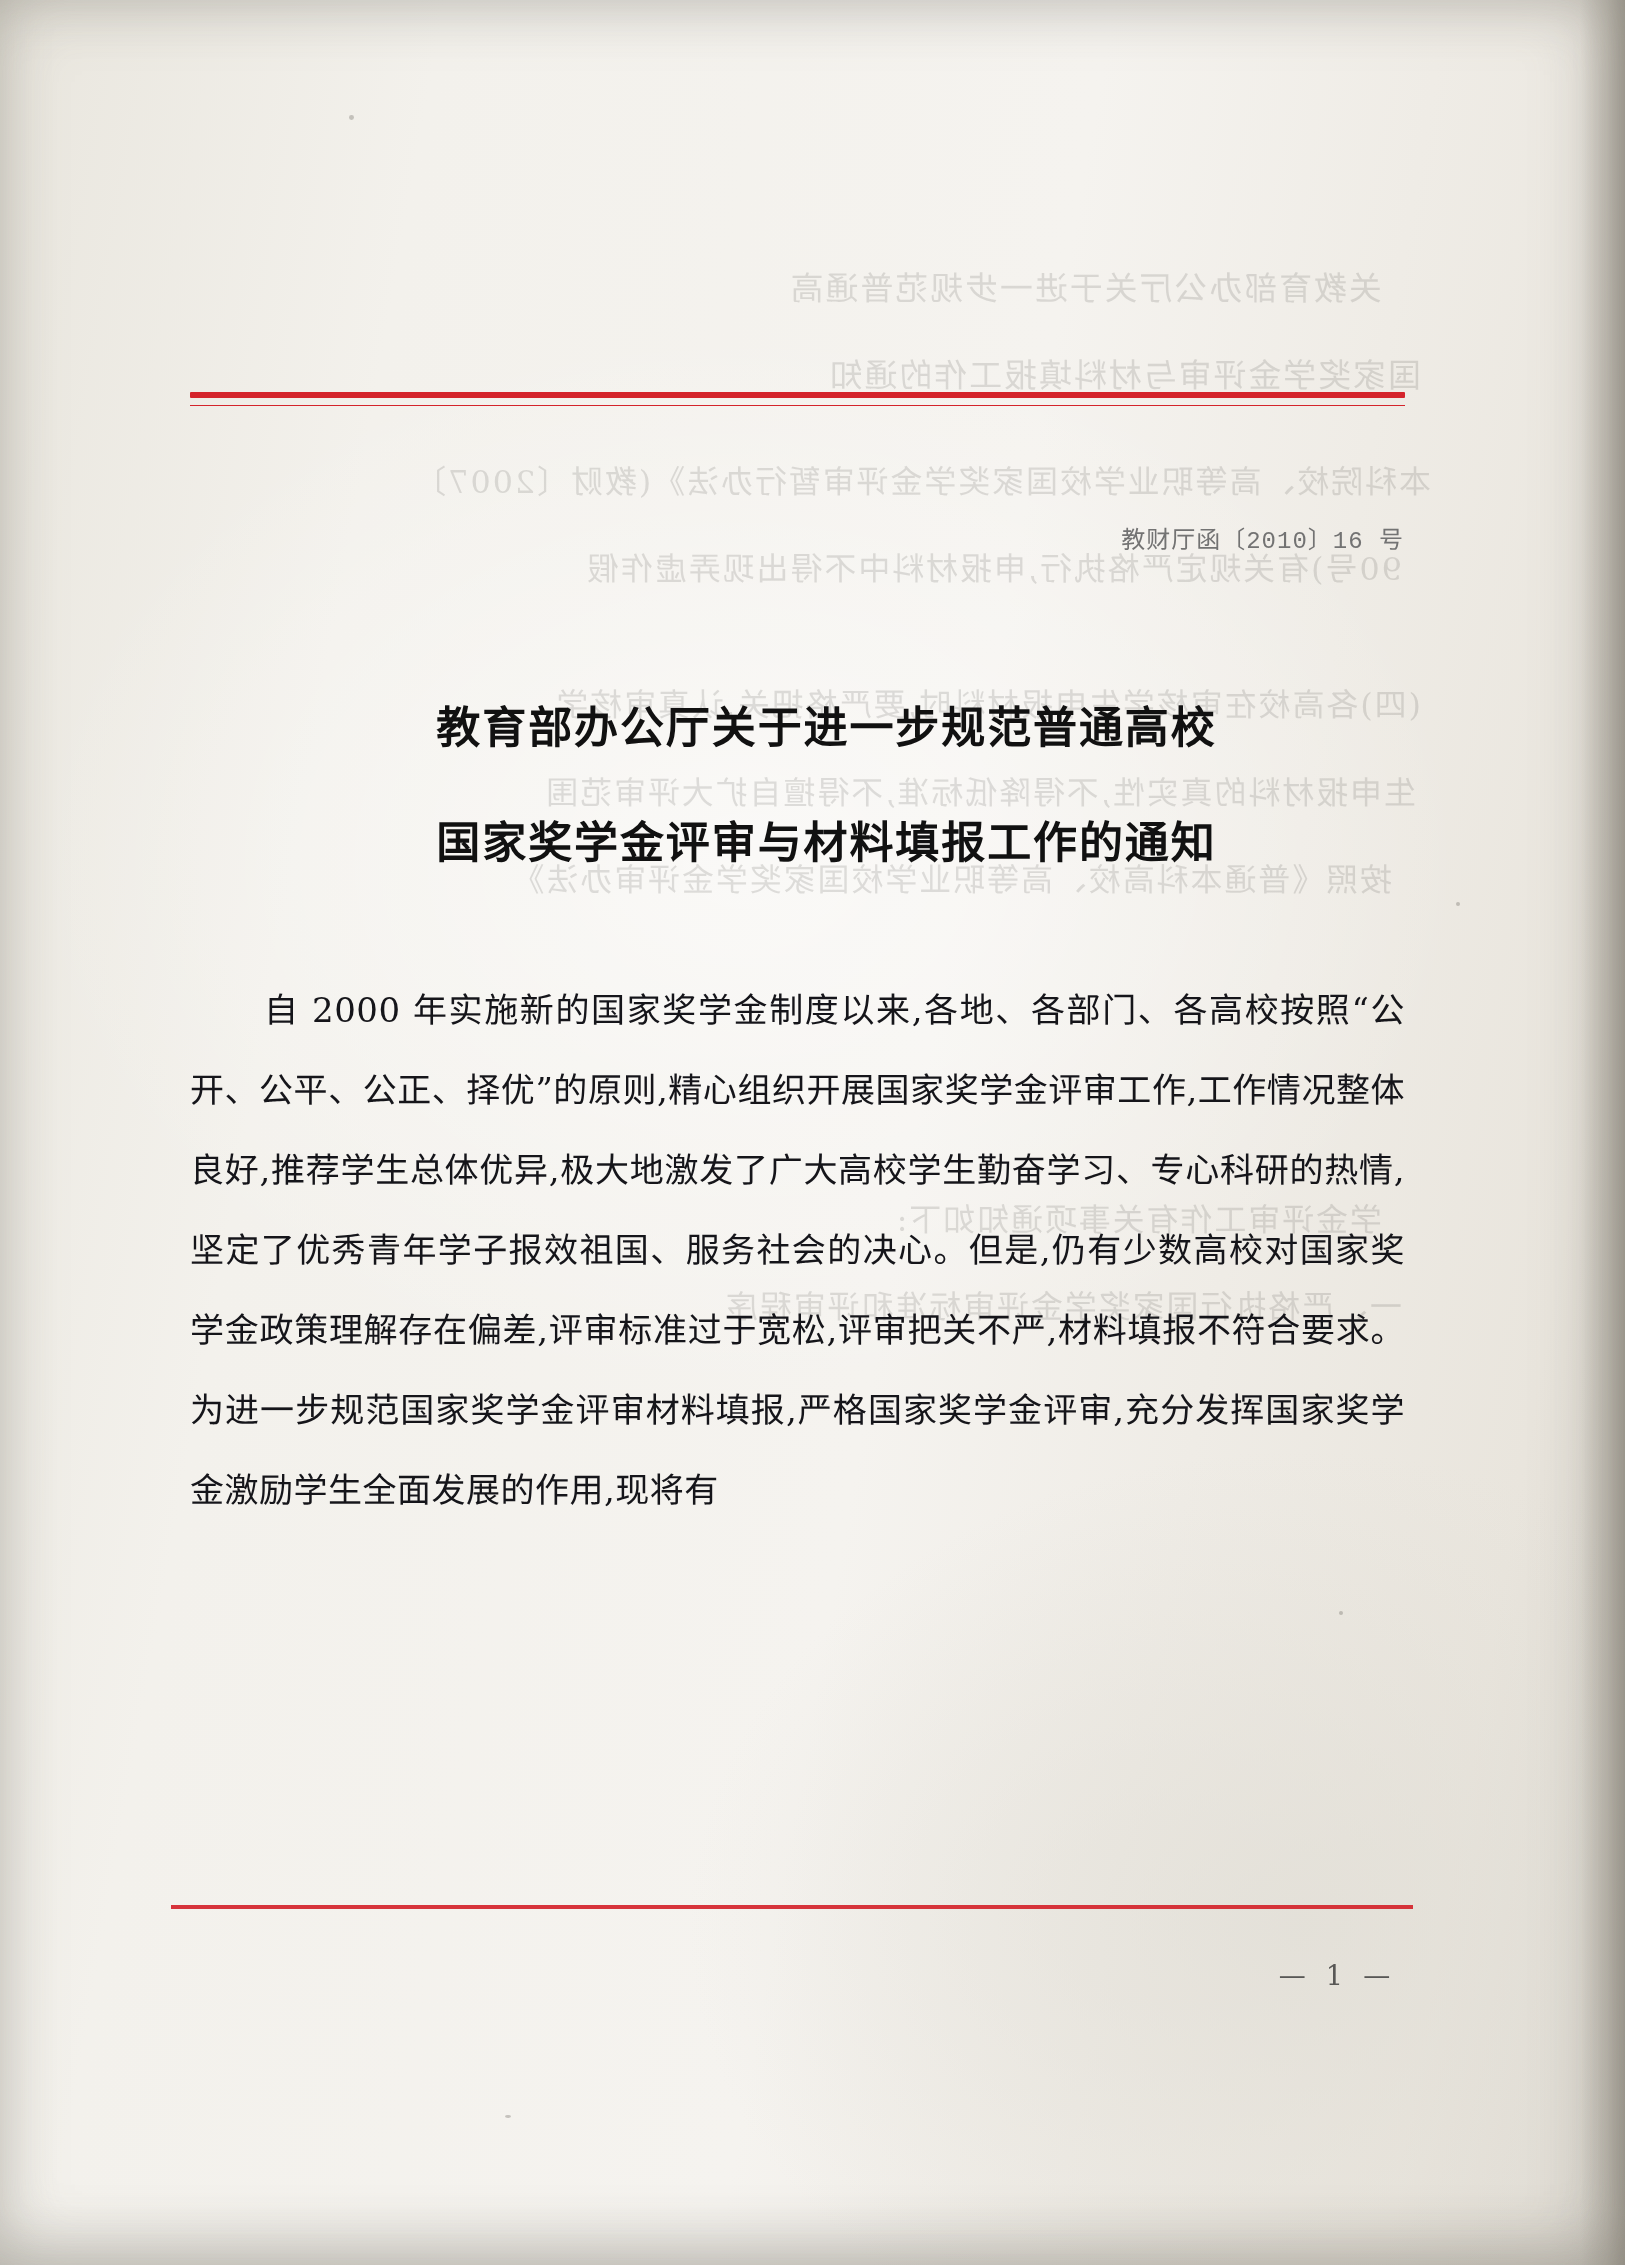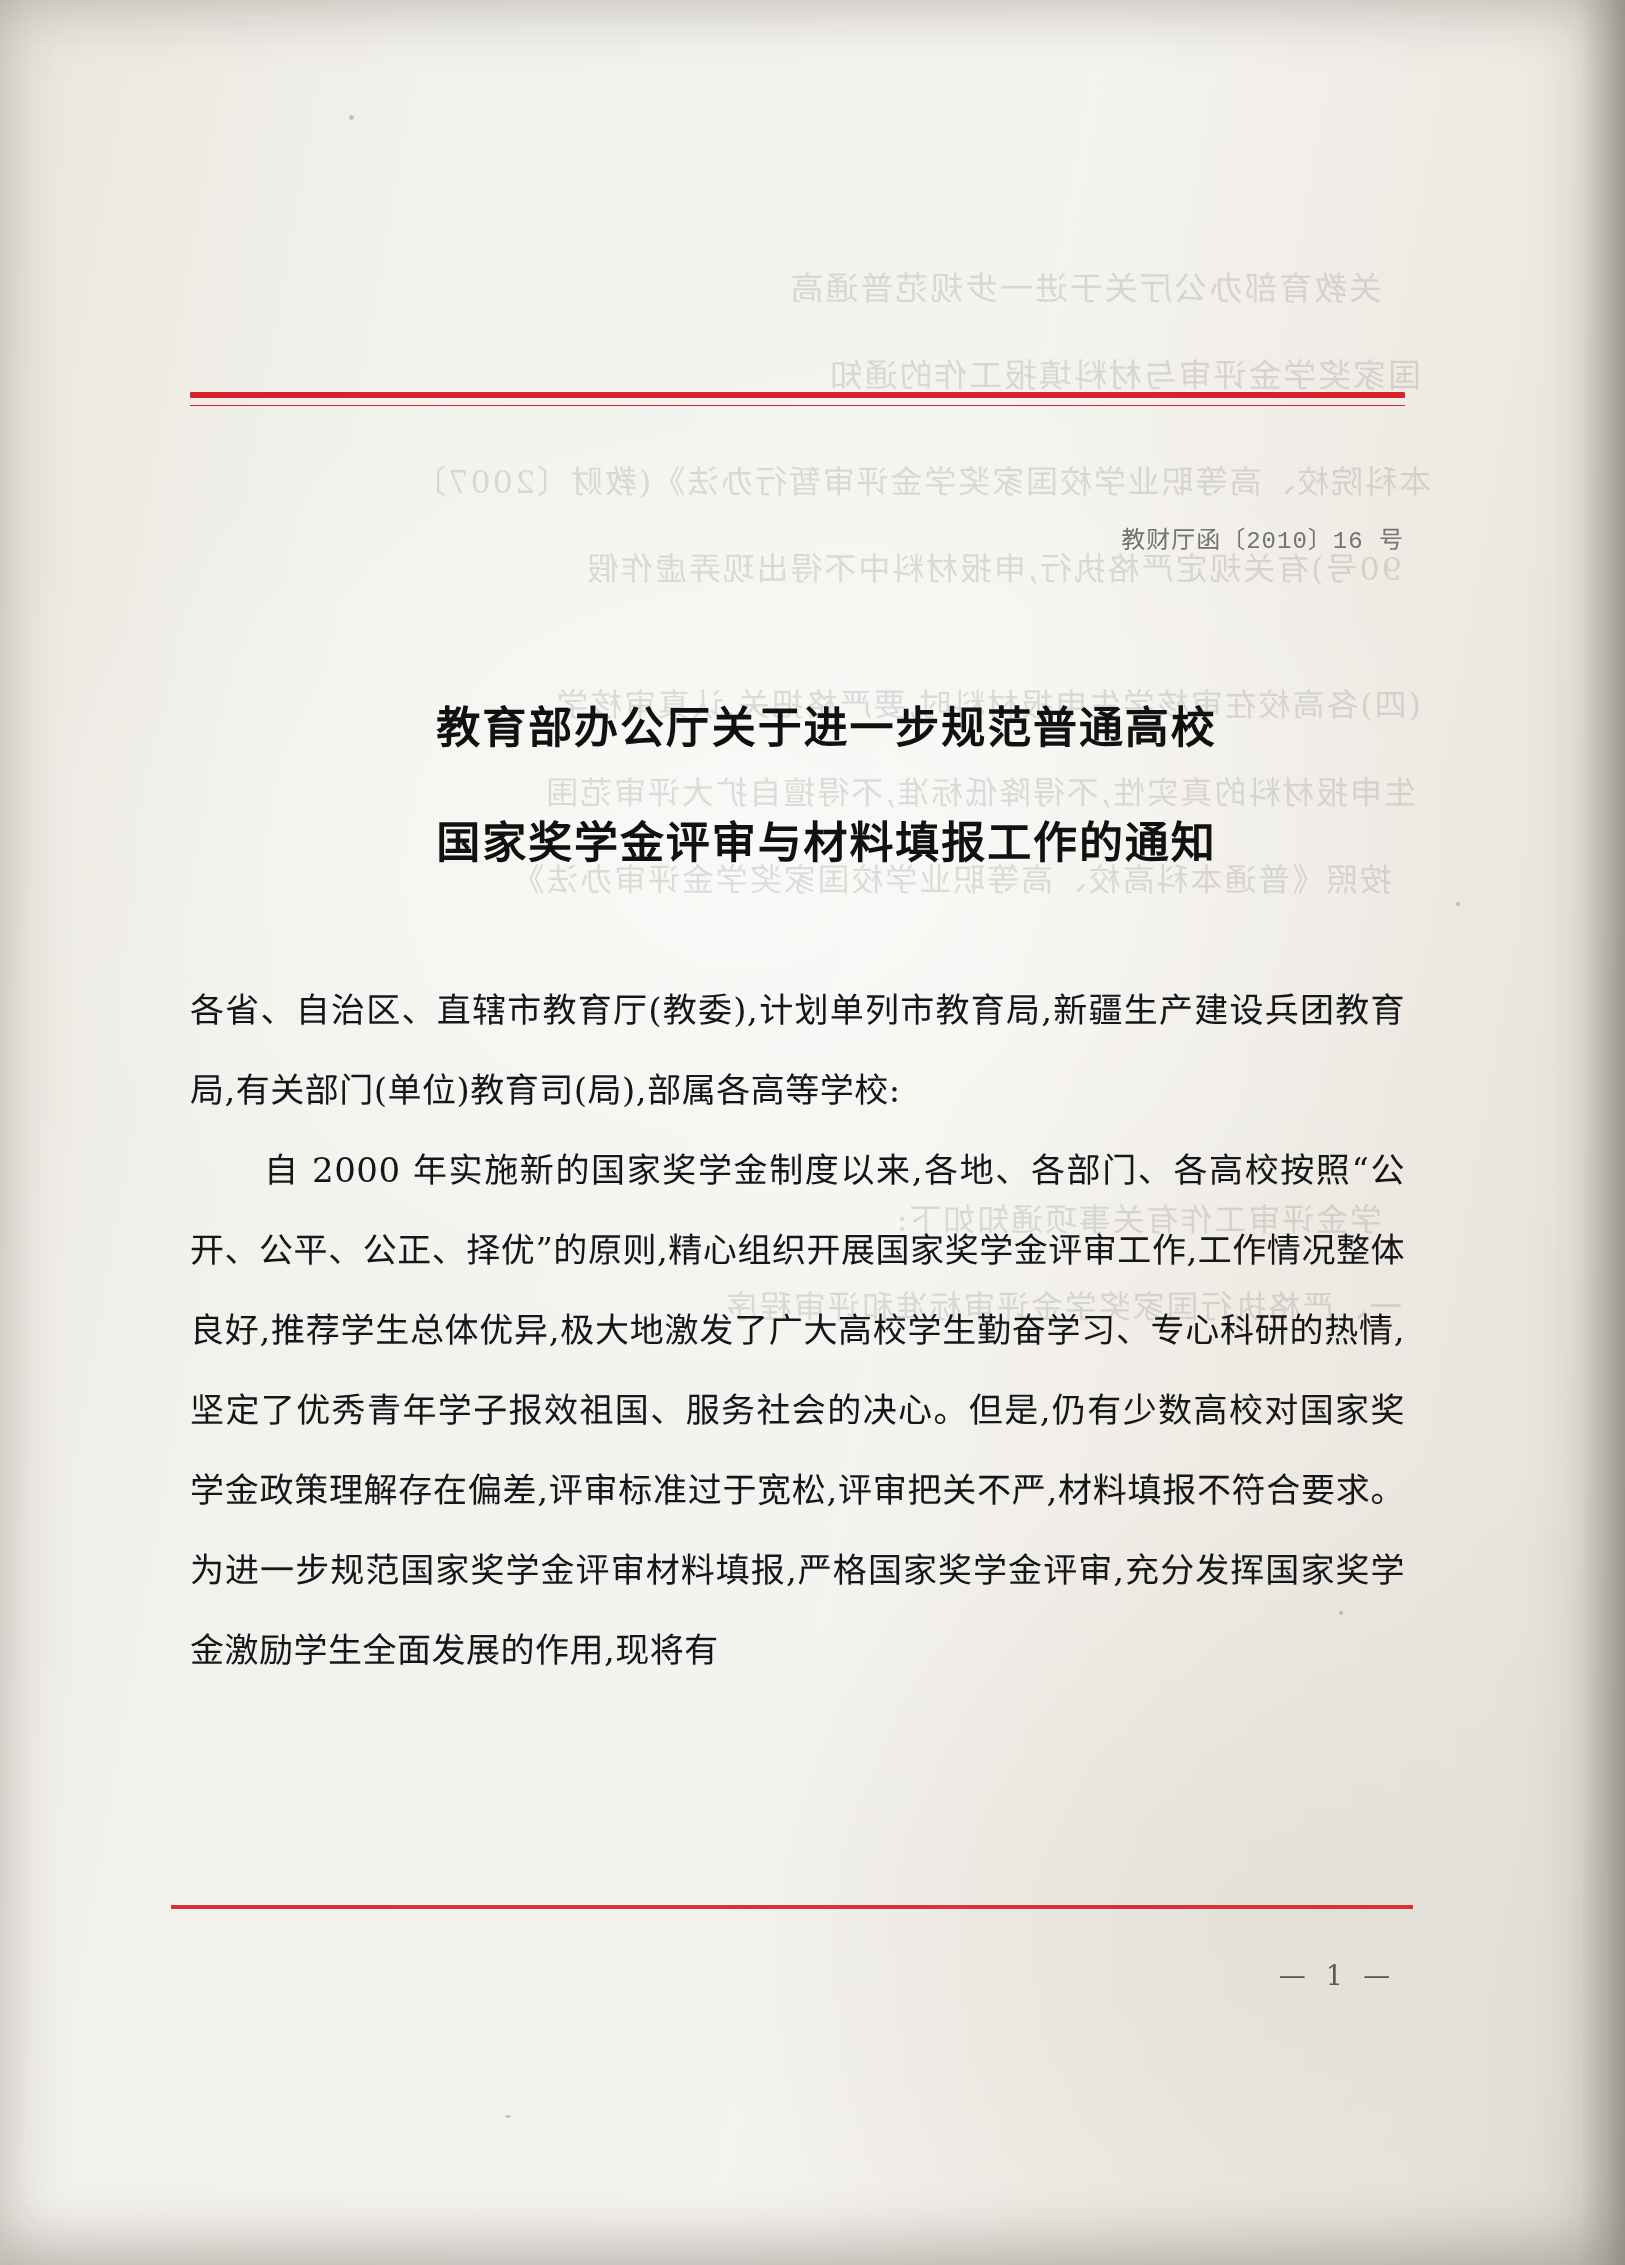--- a/index.html
+++ b/index.html
@@ -183,21 +183,20 @@
   </div>
 
   <div class="doc-number">教财厅函〔2010〕16 号</div>
 
   <div class="title">
     <div>教育部办公厅关于进一步规范普通高校</div>
     <div>国家奖学金评审与材料填报工作的通知</div>
   </div>
 
   <div class="body-text">
-    <p>各省、自治区、直辖市教育厅(教委),计划单列市教育局,新疆生产建设兵团教育局,有关部门(单位)教育司(局),部属各高等学校:</p>
     <p class="indent2">自 2000 年实施新的国家奖学金制度以来,各地、各部门、各高校按照“公开、公平、公正、择优”的原则,精心组织开展国家奖学金评审工作,工作情况整体良好,推荐学生总体优异,极大地激发了广大高校学生勤奋学习、专心科研的热情,坚定了优秀青年学子报效祖国、服务社会的决心。但是,仍有少数高校对国家奖学金政策理解存在偏差,评审标准过于宽松,评审把关不严,材料填报不符合要求。为进一步规范国家奖学金评审材料填报,严格国家奖学金评审,充分发挥国家奖学金激励学生全面发展的作用,现将有</p>
   </div>
 
   <div class="bottom-rule"></div>
   <div class="page-number">— 1 —</div>
 
   <div class="speck" style="top:115px; left:349px; width:4.9px; height:4.9px;"></div>
   <div class="speck" style="top:1611px; left:1339px; width:3.9px; height:3.9px;"></div>
   <div class="speck" style="top:2115px; left:505px; width:5.8px; height:2.9px;"></div>
   <div class="speck" style="top:902px; left:1456px; width:3.9px; height:3.9px;"></div>

